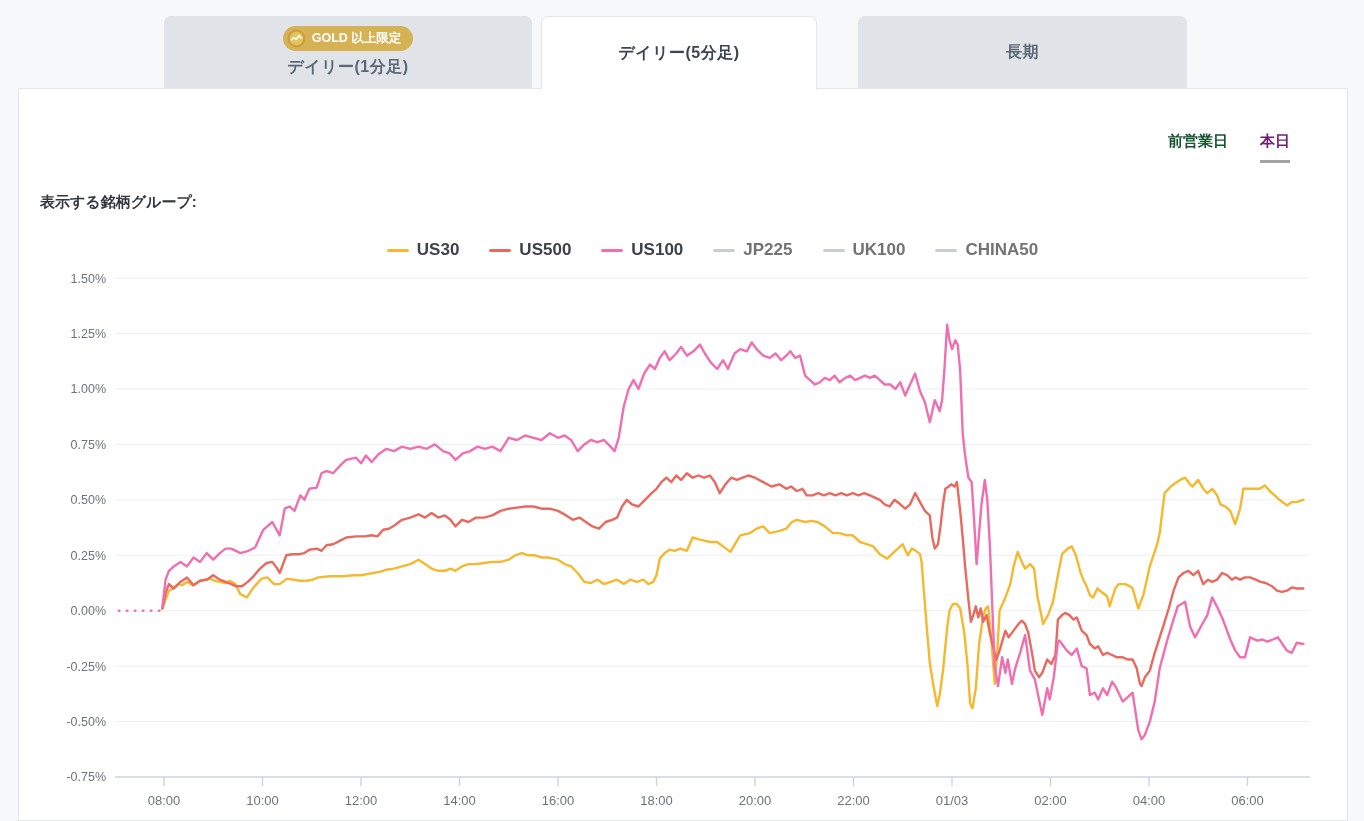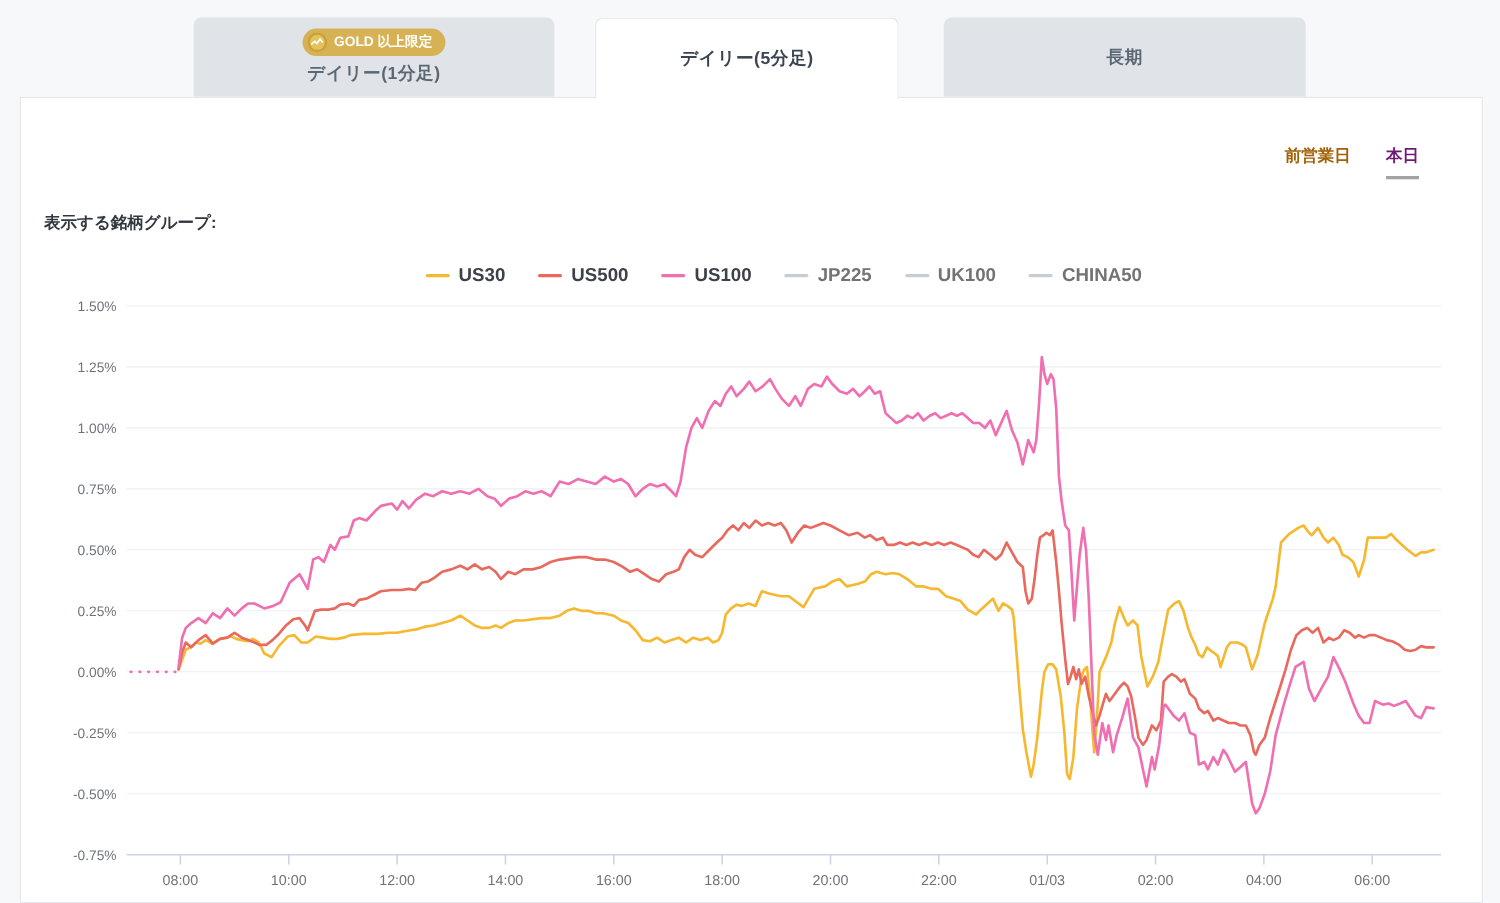--- a/index.html
+++ b/index.html
@@ -11,21 +11,21 @@
   .tab.active{background:#fff;border:1px solid #E3E6EA;border-bottom:none;height:74px;z-index:3;}
   .tab-label{color:#5C6774;font-size:16px;font-weight:bold;letter-spacing:.5px;}
   .tab.active .tab-label{color:#3B4452;font-size:16px;}
   .gold-badge{display:flex;align-items:center;gap:6px;background:#D7B254;color:#fff;font-size:12.5px;font-weight:bold;border-radius:13px;padding:3px 12px 3px 4px;margin-bottom:6px;}
 
   
   #card{position:absolute;left:18px;top:88px;width:1330px;height:733px;background:#fff;border:1px solid #E3E6EA;box-sizing:border-box;z-index:1;}
 
   
   .day-links{position:absolute;top:132px;left:1168px;display:flex;gap:32px;z-index:4;}
-  .day-link{font-size:15px;font-weight:bold;color:#a16207;cursor:pointer;}
+  .day-link{font-size:15px;font-weight:bold;color:#14532d;cursor:pointer;}
   .day-link.active{color:#701a75;padding-bottom:9px;border-bottom:3px solid #a3a3a3;}
 
   
   .group-label{position:absolute;left:40px;top:193px;font-size:15px;font-weight:bold;color:#32373F;z-index:4;}
   .group-select{position:absolute;left:205px;top:179px;width:181px;height:45px;background:#fff;border:1px solid #D9DDE3;border-radius:5px;display:flex;align-items:center;justify-content:space-between;padding:0 14px 0 16px;box-sizing:border-box;cursor:pointer;z-index:4;}
   .group-select .val{font-size:15px;color:#33383F;}
   .caret{width:0;height:0;border-left:5px solid transparent;border-right:5px solid transparent;border-top:6px solid #9AA1AB;}
 
   
   #legend{position:absolute;left:115px;top:240px;width:1195px;display:flex;justify-content:center;gap:30px;z-index:4;}
@@ -34,21 +34,21 @@
   .legend-text{font-size:17px;font-weight:bold;color:#3D4248;}
   .legend-item.off .legend-text{color:#737373;}
 
   svg#chart{position:absolute;left:0;top:0;z-index:2;}
 </style>
 </head>
 <body>
 
 <div id="stage">
 
-  <div class="tab inactive" style="left:176px;width:328px;">
+  <div class="tab inactive" style="left:164px;width:368px;">
     <div class="gold-badge">
       <span style="display:flex;">
         <svg width="19" height="19" viewBox="0 0 19 19">
           <circle cx="9.5" cy="9.5" r="9" fill="#C9A23E"></circle>
           <circle cx="9.5" cy="9.5" r="6.8" fill="#E3C45C"></circle>
           <polyline points="4.5,11 7,8.5 9,10.5 12,6.5 14,9" fill="none" stroke="#fff" stroke-width="1.6" stroke-linecap="round" stroke-linejoin="round"></polyline>
         </svg>
       </span>
       <span>GOLD 以上限定</span>
     </div>

